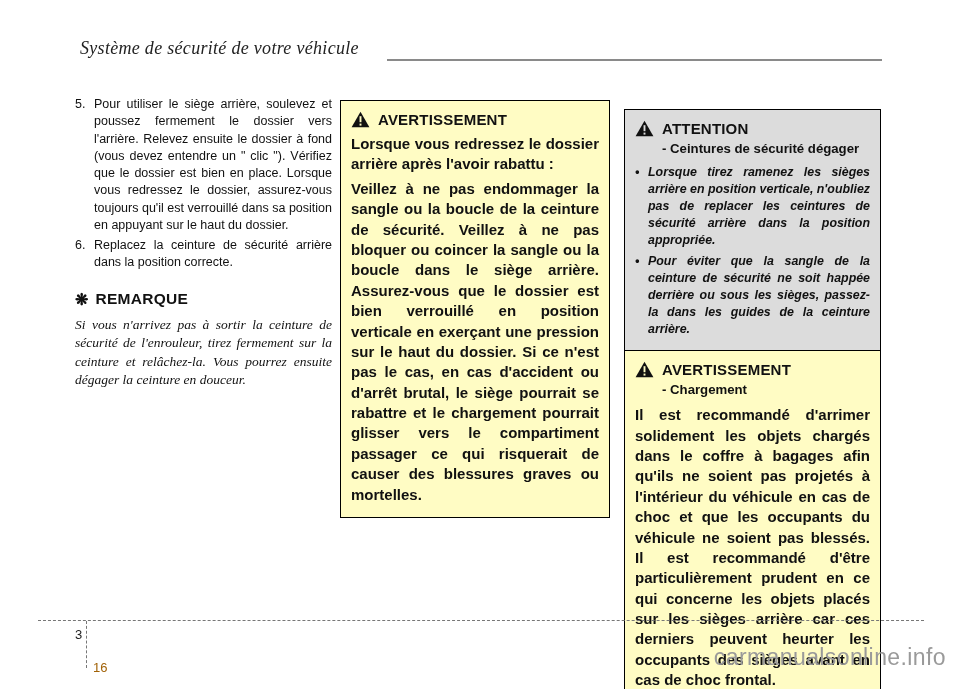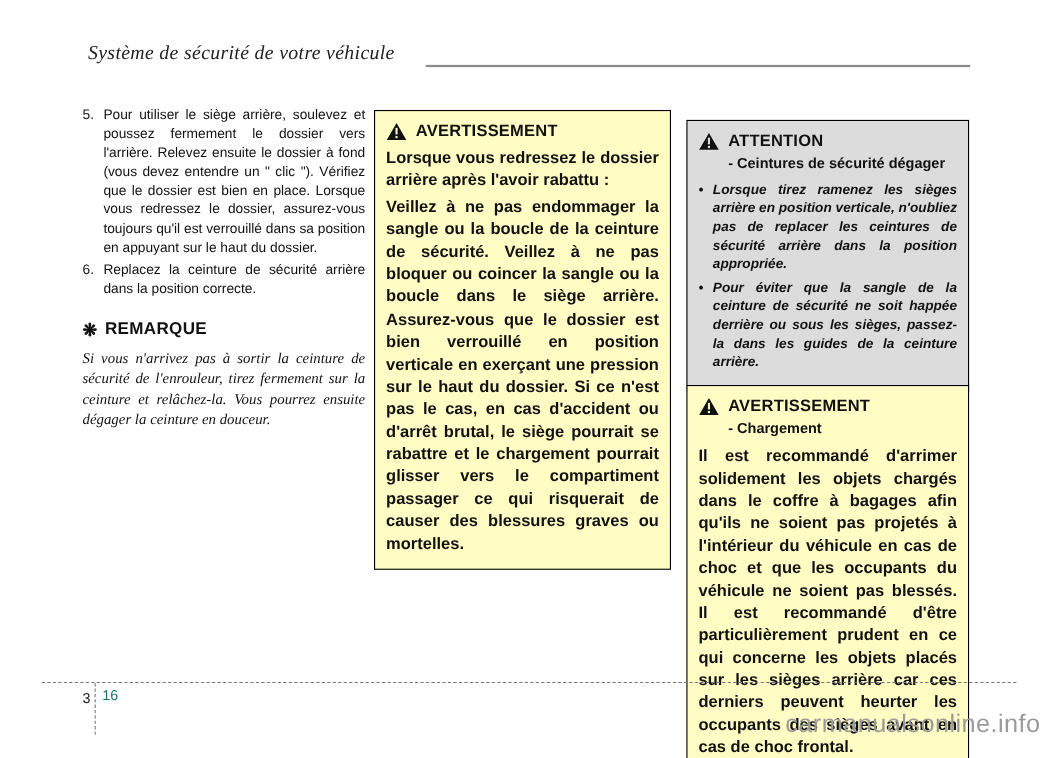--- a/index.html
+++ b/index.html
@@ -71,21 +71,21 @@
   
   .footer-rule {
     position: absolute; left: 38px; top: 620px; width: 886px;
     border-top: 1px dashed #777;
   }
   .footer-vert {
     position: absolute; left: 86px; top: 621px; height: 47px;
     border-left: 1px dashed #777;
   }
   .chapter-num { position: absolute; left: 75px; top: 627px; font-size: 13px; color: #222; }
-  .page-num { position: absolute; left: 93px; top: 624px; font-size: 13px; color: #0f766e; }
+  .page-num { position: absolute; left: 93px; top: 660px; font-size: 13px; color: #a16207; }
   .watermark {
     position: absolute; right: 14px; top: 644px;
     font-size: 23px; color: var(--watermark_gray, #9a9a9a);
     letter-spacing: 0.4px;
   }
 </style>
 </head>
 <body>
 
 <div class="page">

